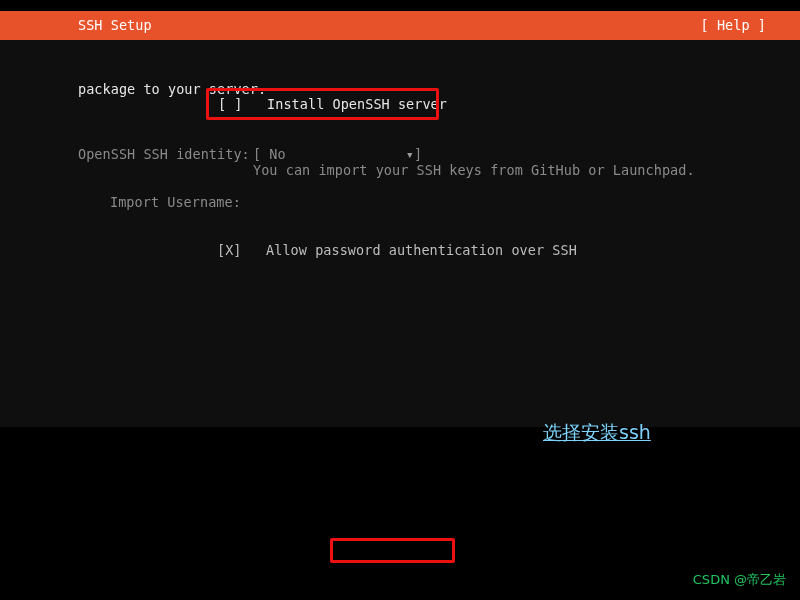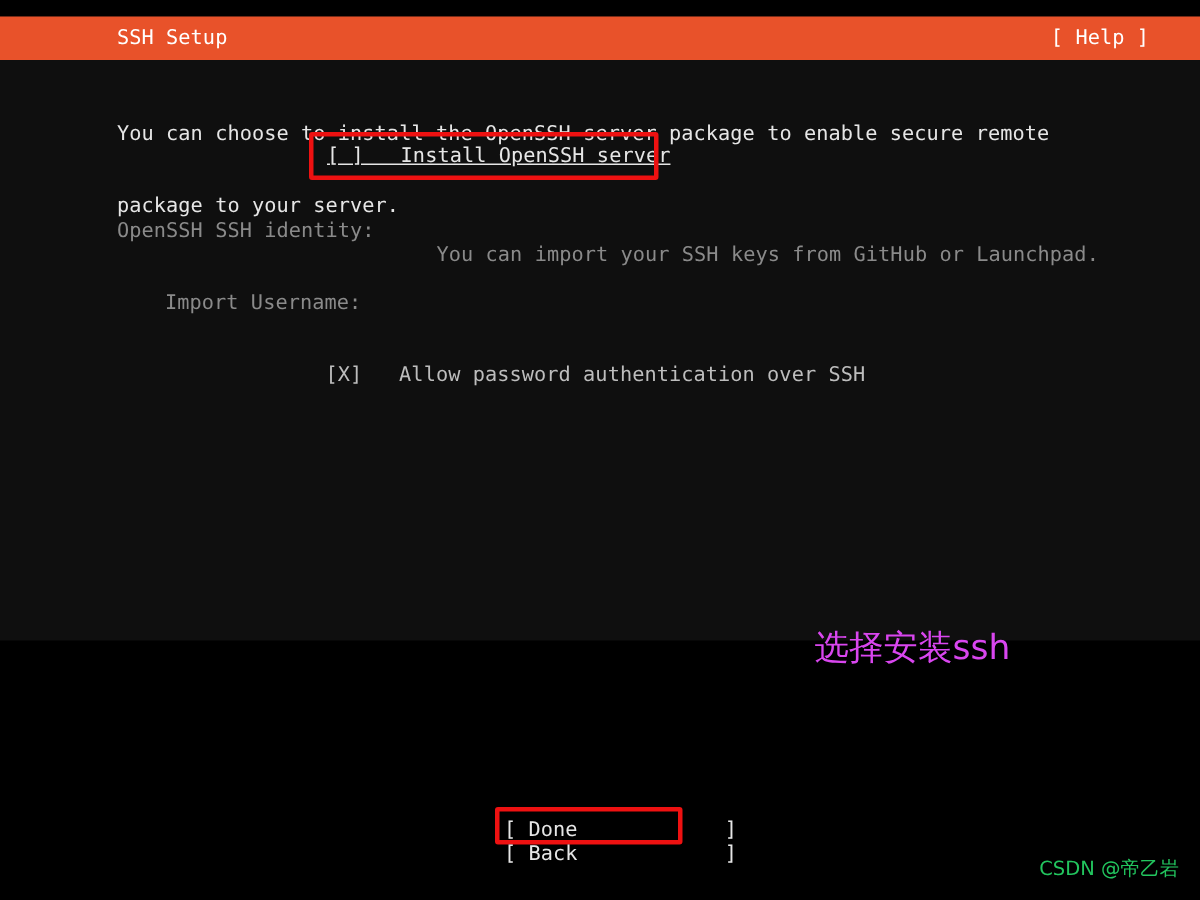--- a/index.html
+++ b/index.html
@@ -76,52 +76,52 @@
   #intro-text {
     left: 78px; top: 49px;
     width: 660px;
   }
   #intro-text .line { display: block; }
 
   
   #install-row {
     left: 218px; top: 96px;
     color: #e6e6e6;
-    text-decoration: underline;
   }
   #install-highlight {
     position: absolute;
     left: 206px; top: 88px;
     width: 233px; height: 32px;
     border: 3px solid #ee1111;
     border-radius: 2px;
     box-sizing: border-box;
     pointer-events: none;
   }
 
   
   #import-identity-label { left: 78px; top: 146px; }
   #import-identity-select { left: 253px; top: 146px; cursor: pointer; }
   #import-identity-select .caret { color: #9a9a9a; }
-  #import-hint { left: 253px; top: 162px; margin-left: 38px; }
+  #import-hint { left: 253px; top: 162px; }
 
   #import-username-label { left: 110px; top: 194px; }
 
   
   #allow-pw-row { left: 217px; top: 242px; }
 
   
   #annotation {
     position: absolute;
     left: 543px; top: 420px;
     font-family: "DejaVu Sans", "Liberation Sans", sans-serif;
-    font-size: 23px;
+    font-size: 19px;
     line-height: 24px;
-    color: #d946ef;
+    color: #7dd3fc;
     white-space: pre;
+    text-decoration: underline;
   }
 
   
   #done-row { left: 336px; top: 545px; }
   #back-row { left: 336px; top: 561px; }
   #done-highlight {
     position: absolute;
     left: 330px; top: 538px;
     width: 125px; height: 25px;
     border: 3px solid #ee1111;
@@ -147,40 +147,38 @@
 <div id="screen">
 
   <div class="strip-top"></div>
 
   <div class="titlebar">
     <span class="title-text">SSH Setup</span>
     <span class="help-btn">[ Help ]</span>
   </div>
 
   <div class="tty" id="intro-text">
-    <span class="line">You can choose to install the OpenSSH server package to enable secure remote</span>
     <span class="line">package to your server.</span>
   </div>
 
   <div class="tty" id="install-row">[ ]   Install OpenSSH server</div>
   <div id="install-highlight"></div>
 
   <div class="tty dim" id="import-identity-label">OpenSSH SSH identity:</div>
 
+  <div class="tty dim" id="import-identity-select"><span>[ No</span><span style="display:inline-block;width:120px"></span><span class="caret">▾</span><span>]</span></div>
 
   <div class="tty dim" id="import-hint">You can import your SSH keys from GitHub or Launchpad.</div>
 
   <div class="tty dim" id="import-username-label">Import Username:</div>
 
   <div class="tty mid" id="allow-pw-row">[X]   Allow password authentication over SSH</div>
 
   <div id="annotation">选择安装ssh</div>
 
-  <div class="tty" id="done-row">[ Done            ]</div>
   <div id="done-highlight"></div>
 
-  <div class="tty" id="back-row">[ Back            ]</div>
 
   <div id="watermark">CSDN @帝乙岩</div>
 
   <div class="strip-bottom"></div>
 
 </div>
 
 </body></html>

